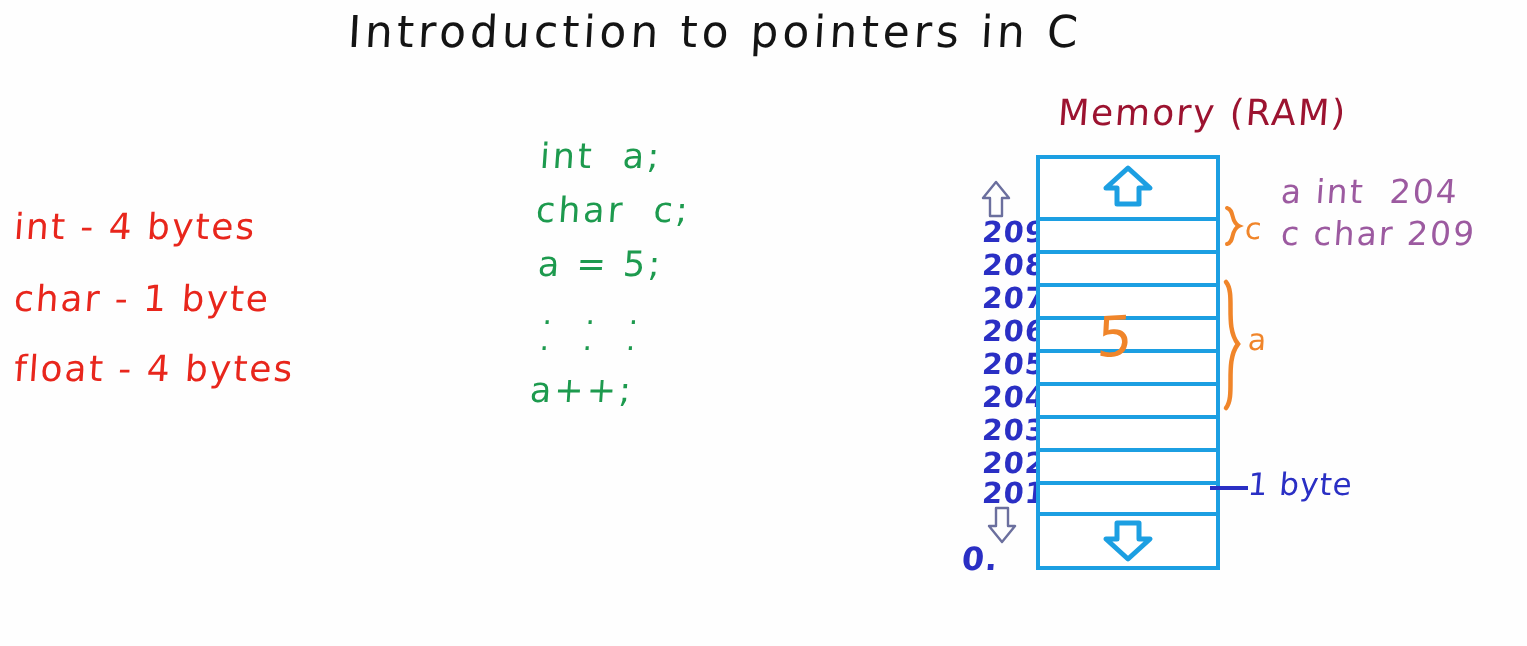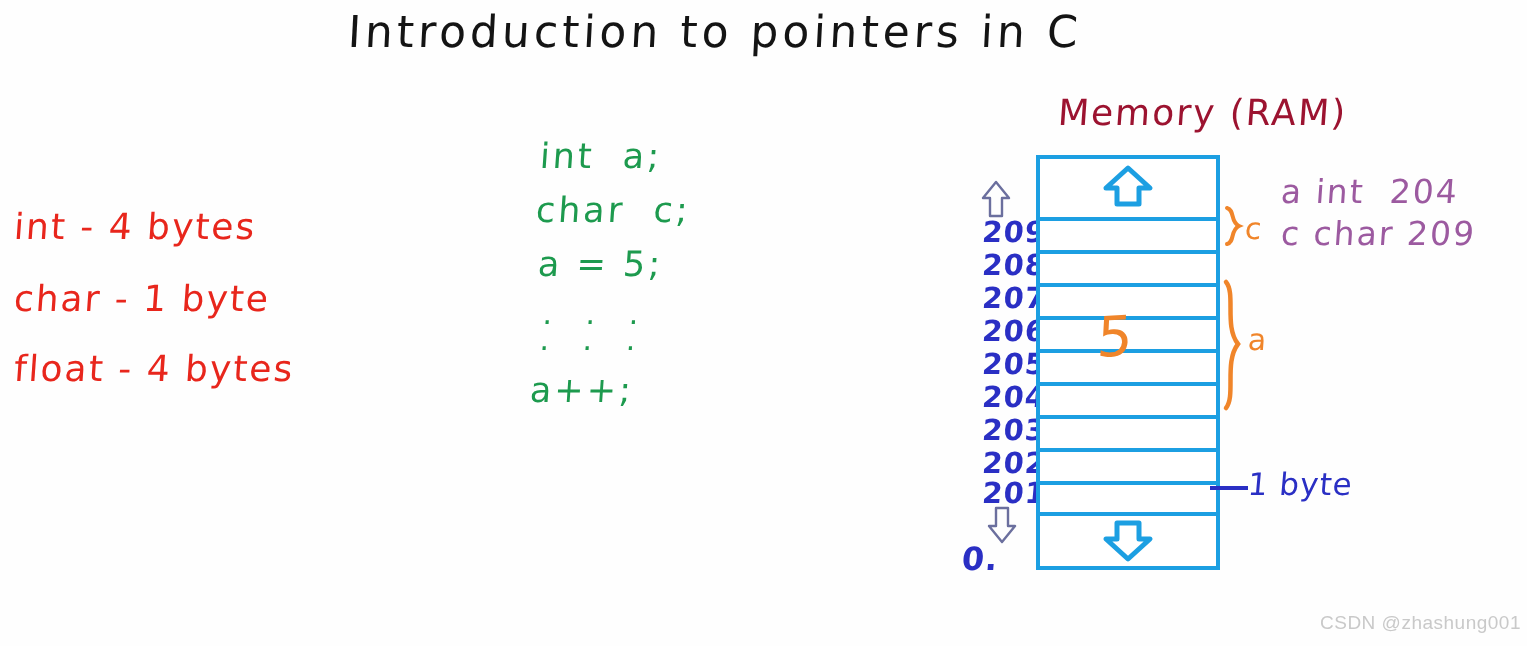--- a/index.html
+++ b/index.html
@@ -283,15 +283,14 @@
 
     <div id="byte-leader"></div>
     <div class="hand" id="byte-label">1 byte</div>
   </div>
 
   <div>
     <div class="hand purple-row" id="var-row-1">a int  204</div>
     <div class="hand purple-row" id="var-row-2">c char 209</div>
   </div>
 
-  <div id="watermark">CSDN @zhashung001</div>
 
 </div>
 
 </body></html>

